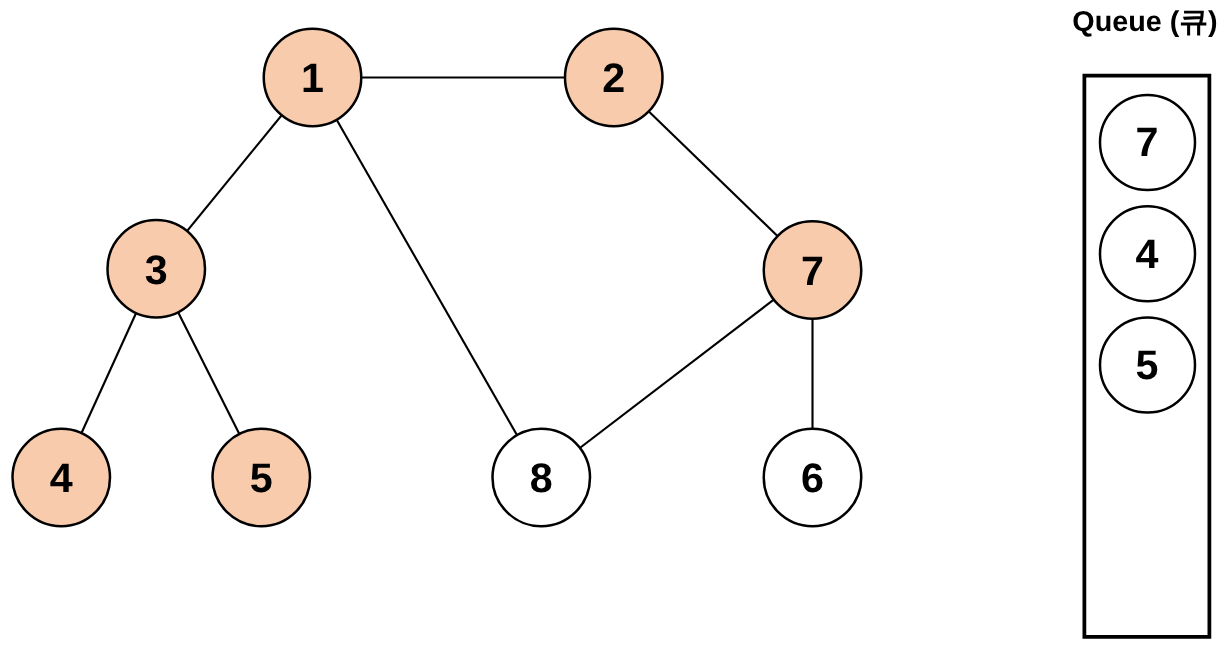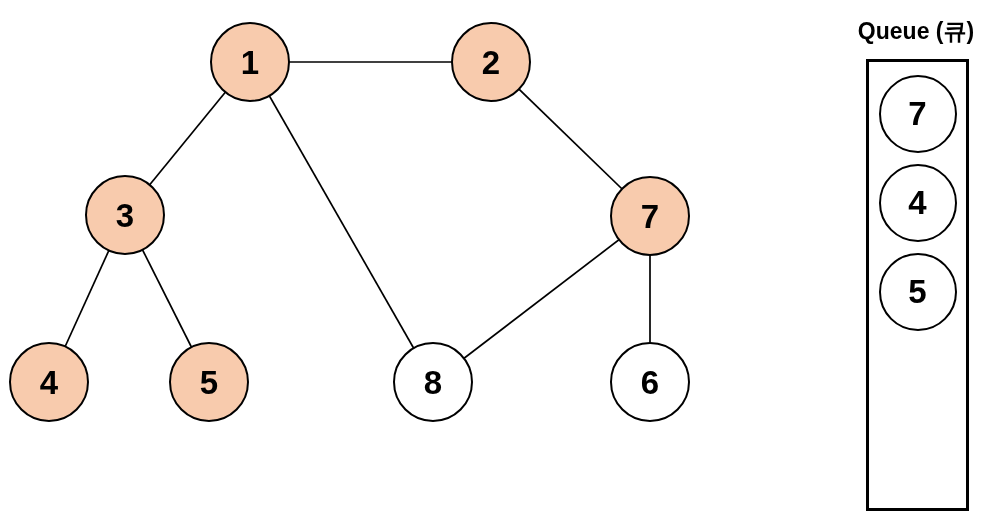--- a/index.html
+++ b/index.html
@@ -21,21 +21,21 @@
     top: 0;
   }
   .node-label {
     font-family: "Liberation Sans", sans-serif;
     font-weight: bold;
     font-size: 33px;
     fill: #000000;
   }
   .queue-title {
     position: absolute;
-    top: 16px;
+    top: 2px;
     left: 916px;
     transform: translateX(-50%);
     white-space: nowrap;
     font-weight: bold;
     font-size: 23px;
     color: #000000;
   }
   .queue-box {
     position: absolute;
     left: 866px;

